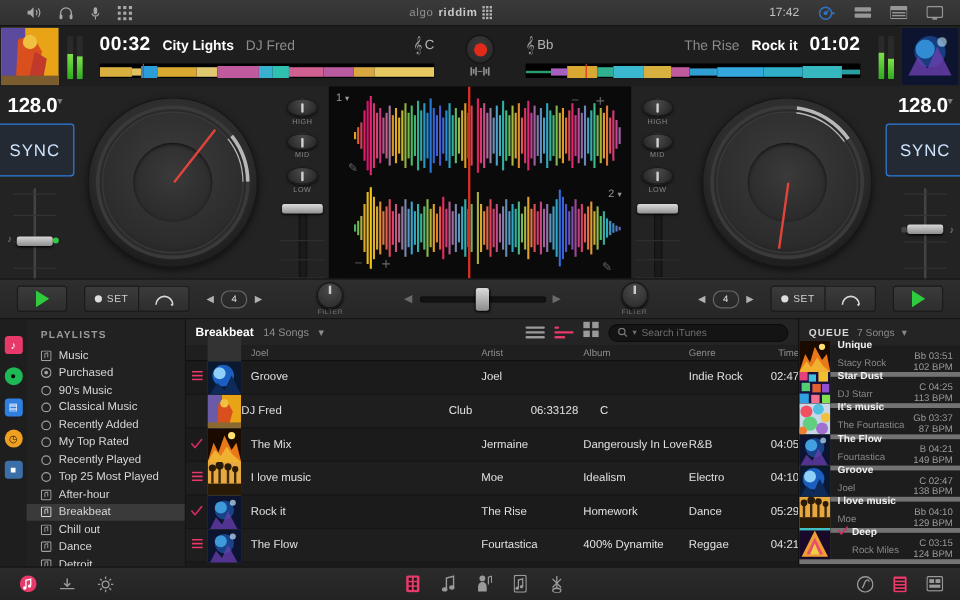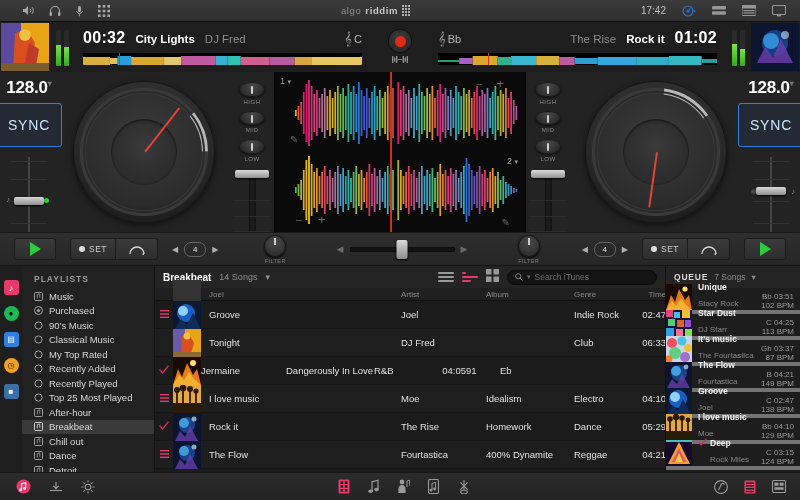--- a/index.html
+++ b/index.html
@@ -851,29 +851,29 @@
               </svg>
             </span>
           <span>Classical Music</span>
         </div>
         <div class="sbitem">
           <span class="sbico">
               <svg width="9" height="9" viewBox="0 0 9 9">
                 <circle cx="4.5" cy="4.5" r="3.6" fill="none" stroke="#a0a0a0"></circle>
               </svg>
             </span>
-          <span>My Top Rated</span>
+          <span>Recently Added</span>
         </div>
         <div class="sbitem">
           <span class="sbico">
               <svg width="9" height="9" viewBox="0 0 9 9">
                 <circle cx="4.5" cy="4.5" r="3.6" fill="none" stroke="#a0a0a0"></circle>
               </svg>
             </span>
-          <span>Recently Added</span>
+          <span>My Top Rated</span>
         </div>
         <div class="sbitem">
           <span class="sbico">
               <svg width="9" height="9" viewBox="0 0 9 9">
                 <circle cx="4.5" cy="4.5" r="3.6" fill="none" stroke="#a0a0a0"></circle>
               </svg>
             </span>
           <span>Recently Played</span>
         </div>
         <div class="sbitem">
@@ -1002,39 +1002,39 @@
 
       <div class="trow">
         <span class="c-mark"></span>
         <span class="c-art"><svg width="28" height="28" viewBox="0 0 28 28">
               <rect width="28" height="28" fill="#e8a317"></rect>
               <path d="M0 0h12v28H0z" fill="#6a5aa8"></path>
               <path d="M9 7l7-2 5 9-4 14H8z" fill="#d94f1e"></path>
               <circle cx="14" cy="7" r="3.5" fill="#f0c040"></circle>
               <rect y="23" width="28" height="5" fill="#8a6a30"></rect>
             </svg></span>
-        <span class="c-name">Tonight</span>
         <span class="c-artist">DJ Fred</span>
         <span class="c-album"></span>
         <span class="c-genre">Club</span>
         <span class="c-time">06:33</span>
         <span class="c-bpm">128</span>
         <span class="c-key">C</span>
       </div>
 
       <div class="trow">
         <span class="c-mark"><svg width="10" height="9" viewBox="0 0 10 9">
               <path d="M0.5 4.5l3 3.4L9.4 0.8" stroke="#d02a5e" fill="none" stroke-width="1.4"></path>
             </svg></span>
         <span class="c-art"><svg width="28" height="28" viewBox="0 0 28 28">
               <rect width="28" height="28" fill="#1a0a00"></rect>
               <path d="M0 28l5-16 4 8 5-14 6 12 4-6 4 16z" fill="#e87818"></path>
               <path d="M0 28l6-10 5 5 5-8 5 7 7 6z" fill="#f0b030"></path>
               <circle cx="20" cy="6" r="3" fill="#ffe070"></circle>
             </svg></span>
+        <span class="c-name">The Mix</span>
         <span class="c-artist">Jermaine</span>
         <span class="c-album">Dangerously In Love</span>
         <span class="c-genre">R&amp;B</span>
         <span class="c-time">04:05</span>
         <span class="c-bpm">91</span>
         <span class="c-key">Eb</span>
       </div>
 
       <div class="trow">
         <span class="c-mark"><svg width="9" height="8" viewBox="0 0 9 8">

